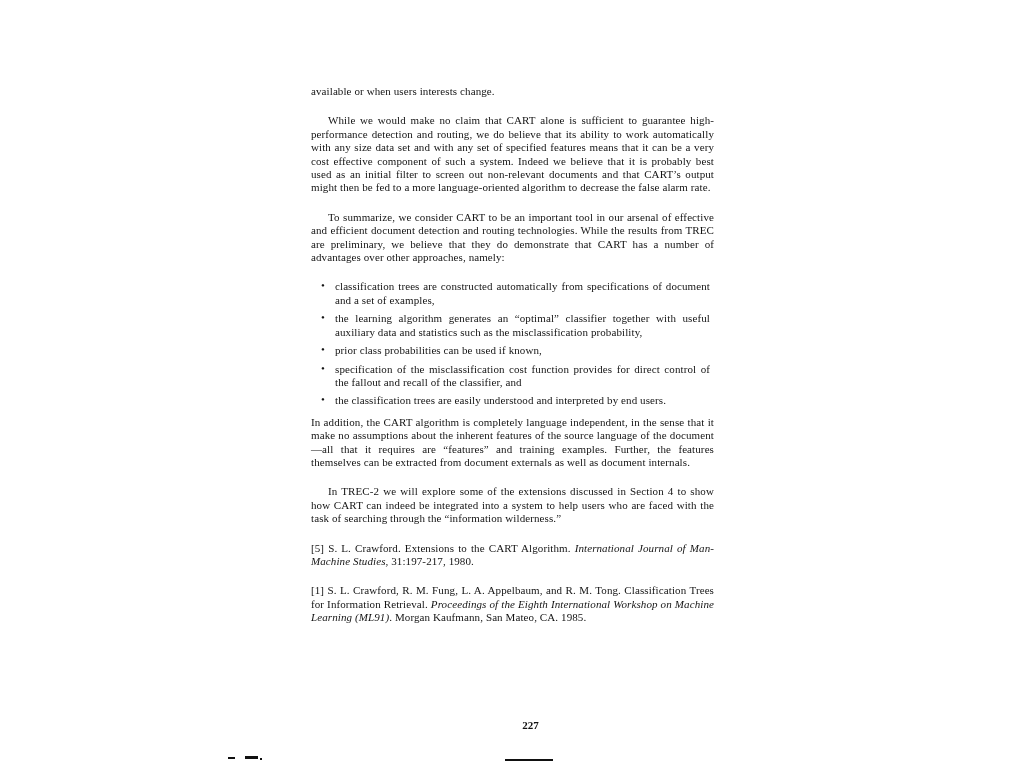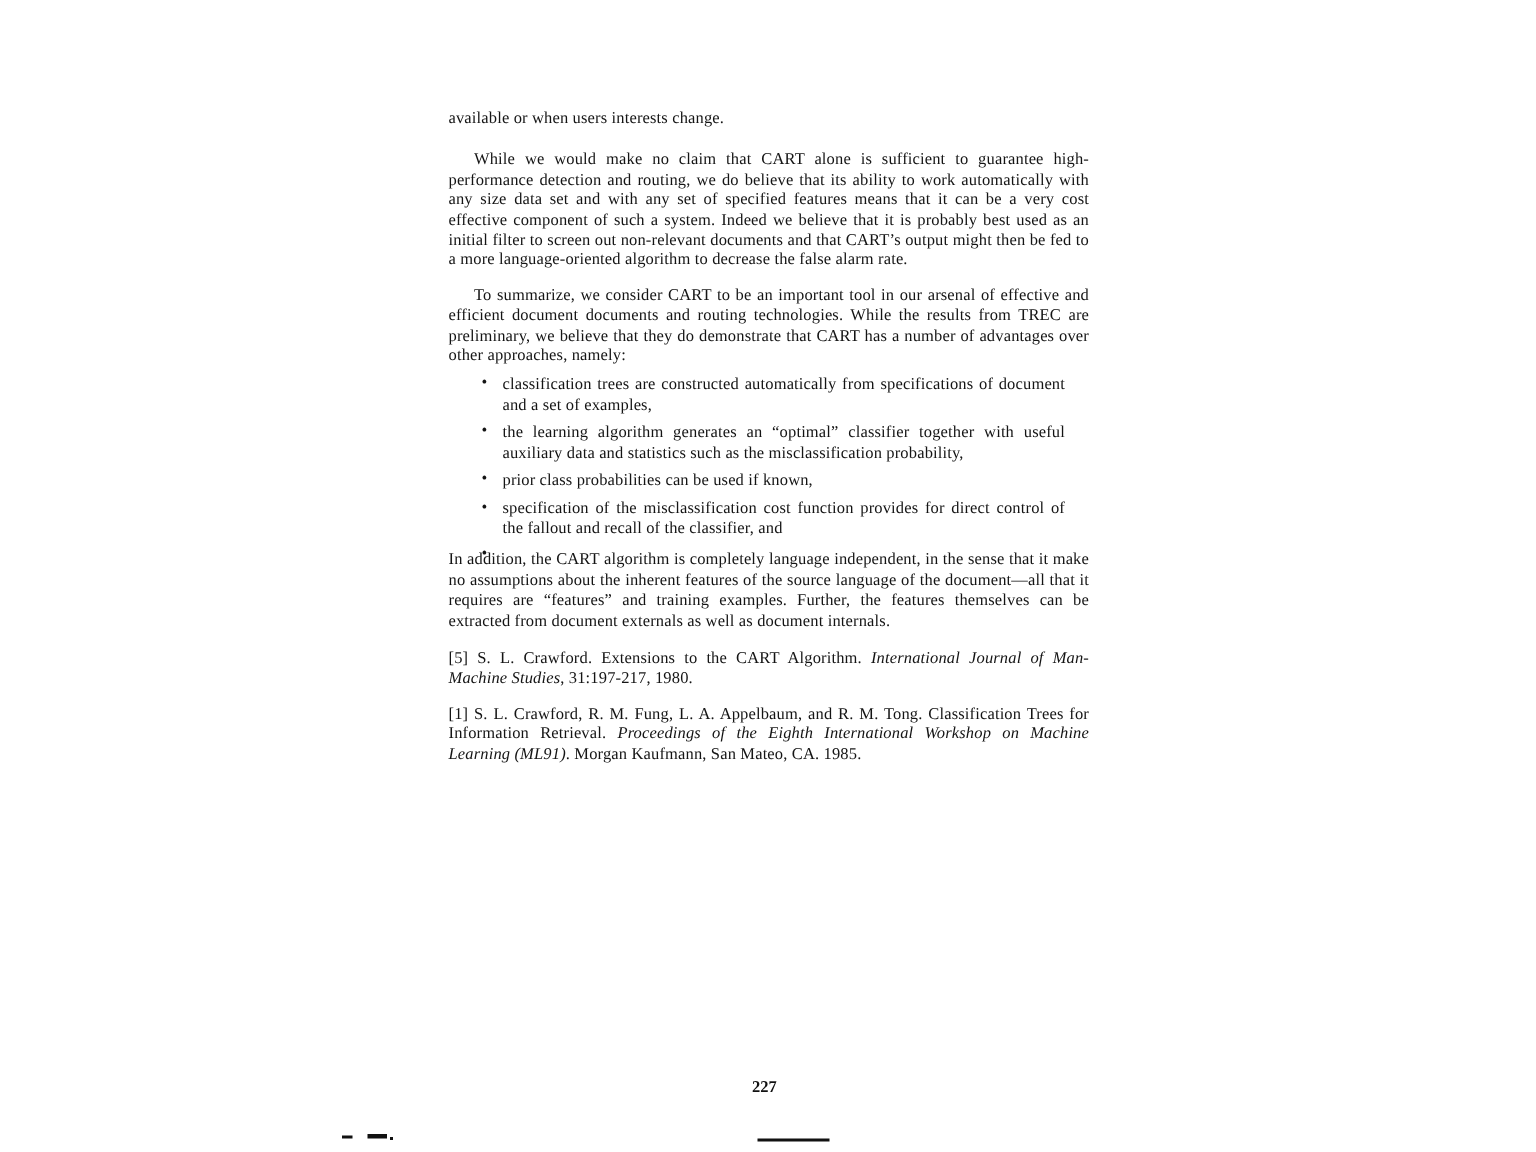--- a/index.html
+++ b/index.html
@@ -17,21 +17,21 @@
   }
   .text-column {
     position: absolute;
     left: 295px; top: 69px;
     width: 435px;
     font-size: 11px;
     line-height: 13.4px;
     text-align: justify;
     letter-spacing: 0.1px;
   }
-  .para { margin: 4px; }
+  .para { margin: 16px; }
   .indent { text-indent: 17px; }
   .mt14 { margin-top: 14px; }
   .mt15 { margin-top: 15px; }
   .mt12 { margin-top: 12px; }
   .mt10 { margin-top: 10px; }
   .mt8  { margin-top: 8px; }
   .bullet-list {
     margin-top: 6px;
     padding-left: 40px;
     padding-right: 20px;
@@ -44,21 +44,21 @@
     font-size: 11px;
   }
   .refs-heading {
     margin-top: 14px;
     font-weight: bold;
     text-align: left;
   }
   .ref-item .it { font-style: italic; }
   .page-number {
     position: absolute;
-    left: 292px; top: 719px;
+    left: 313px; top: 719px;
     width: 435px;
     text-align: center;
     font-size: 11px;
     font-weight: bold;
     color: #111111;
   }
   .artifact { position: absolute; background: #111111; }
   .artifact-dash-1 { left: 228px; top: 757px; width: 7px;  height: 2px; }
   .artifact-dash-2 { left: 245px; top: 756px; width: 13px; height: 3px; }
   .artifact-dot    { left: 260px; top: 758px; width: 2px;  height: 2px; }
@@ -68,46 +68,48 @@
 <body>
 
 <div class="page">
 
   <div class="text-column">
 
     <p class="para">available or when users interests change.</p>
 
     <p class="para indent mt14">While we would make no claim that CART alone is sufficient to guarantee high-performance detection and routing, we do believe that its ability to work automatically with any size data set and with any set of specified features means that it can be a very cost effective component of such a system. Indeed we believe that it is probably best used as an initial filter to screen out non-relevant documents and that CART’s output might then be fed to a more language-oriented algorithm to decrease the false alarm rate.</p>
 
-    <p class="para indent mt10">To summarize, we consider CART to be an important tool in our arsenal of effective and efficient document documents and routing technologies. While the results from TREC are preliminary, we believe that they do demonstrate that CART has a number of advantages over other approaches, namely:</p>
+    <p class="para indent mt10">To summarize, we consider CART to be an important tool in our arsenal of effective and efficient document detection and routing technologies. While the results from TREC are preliminary, we believe that they do demonstrate that CART has a number of advantages over other approaches, namely:</p>
 
     <div class="bullet-list">
       <div class="bullet-item">
         <span class="bullet-marker">•</span>
         <span>classification trees are constructed automatically from specifications of document and a set of examples,</span>
       </div>
       <div class="bullet-item">
         <span class="bullet-marker">•</span>
         <span>the learning algorithm generates an “optimal” classifier together with useful auxiliary data and statistics such as the misclassification probability,</span>
       </div>
       <div class="bullet-item">
         <span class="bullet-marker">•</span>
         <span>prior class probabilities can be used if known,</span>
       </div>
       <div class="bullet-item">
         <span class="bullet-marker">•</span>
         <span>specification of the misclassification cost function provides for direct control of the fallout and recall of the classifier, and</span>
       </div>
       <div class="bullet-item">
         <span class="bullet-marker">•</span>
+        <span>the classification trees are easily understood and interpreted by end users.</span>
       </div>
     </div>
 
     <p class="para mt8">In addition, the CART algorithm is completely language independent, in the sense that it make no assumptions about the inherent features of the source language of the document—all that it requires are “features” and training examples. Further, the features themselves can be extracted from document externals as well as document internals.</p>
 
+    <p class="para indent mt15">In TREC-2 we will explore some of the extensions discussed in Section 4 to show how CART can indeed be integrated into a system to help users who are faced with the task of searching through the “information wilderness.”</p>
 
 
 
     <p class="para ref-item mt12"><span>[5] S. L. Crawford. Extensions to the CART Algorithm. </span><span class="it">International Journal of Man-Machine Studies</span><span>, 31:197-217, 1980.</span></p>
 
     <p class="para ref-item mt10"><span>[1] S. L. Crawford, R. M. Fung, L. A. Appelbaum, and R. M. Tong. Classification Trees for Information Retrieval. </span><span class="it">Proceedings of the Eighth International Workshop on Machine Learning (ML91)</span><span>. Morgan Kaufmann, San Mateo, CA. 1985.</span></p>
 
 
   </div>
 

